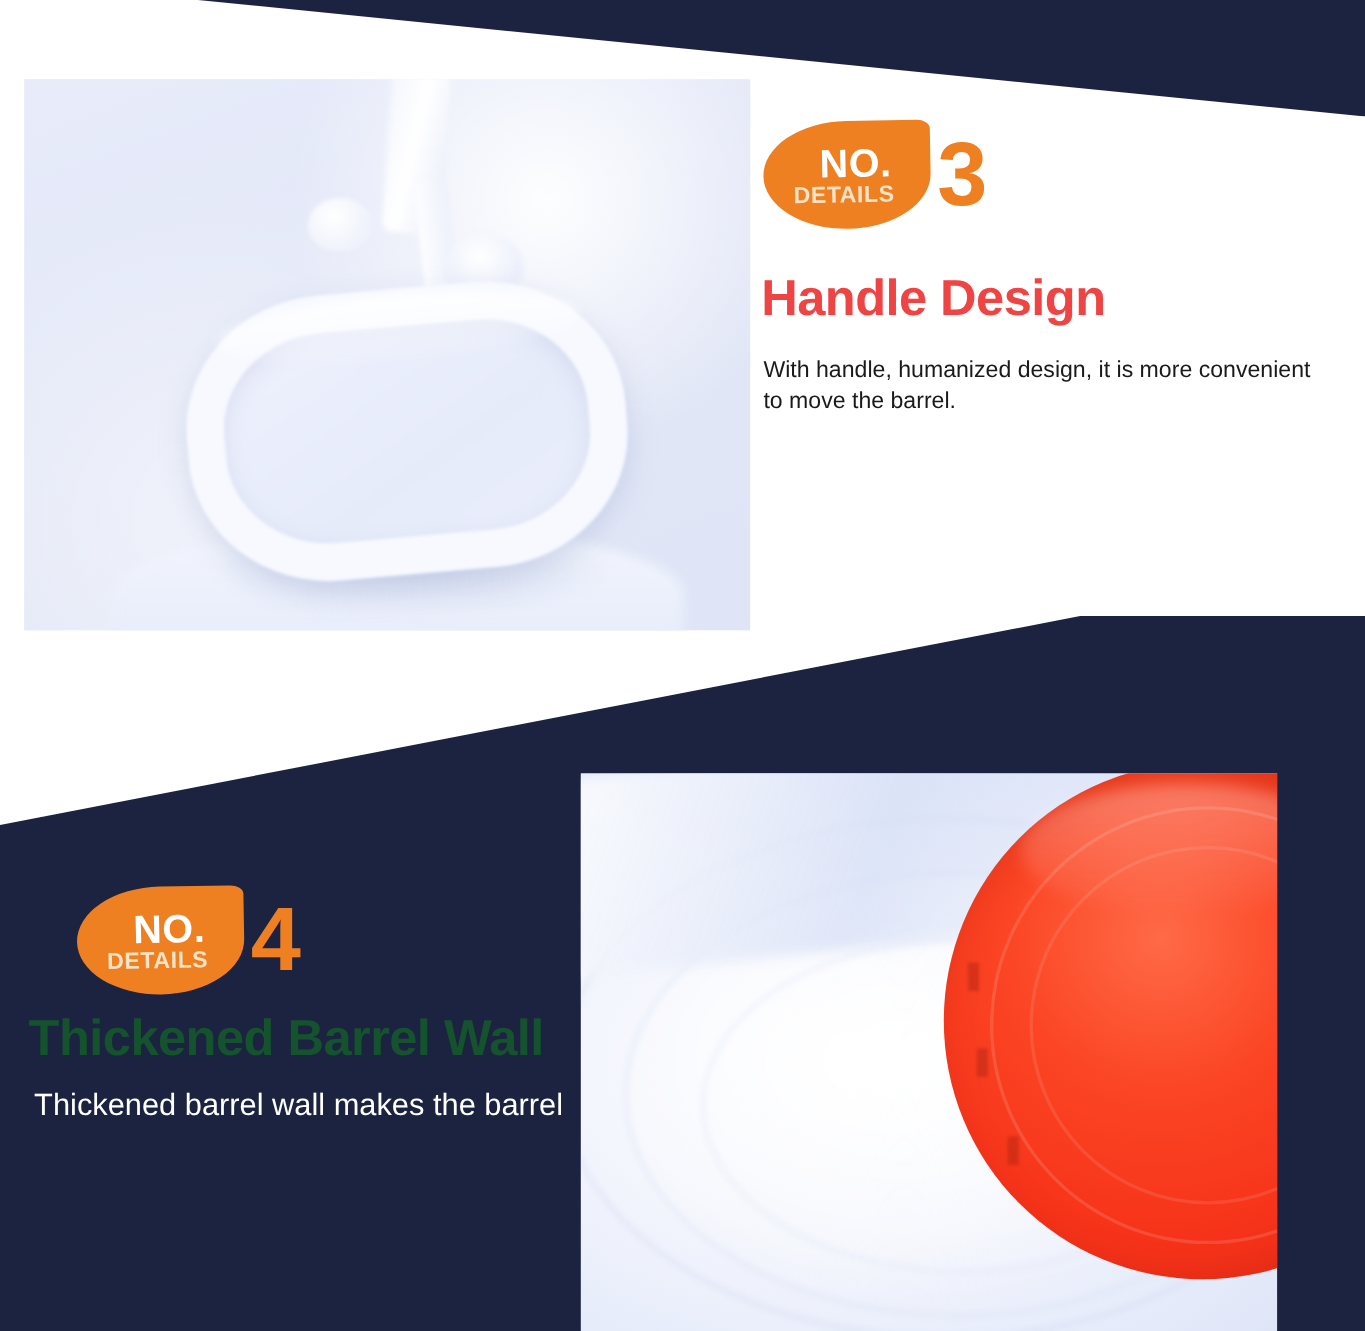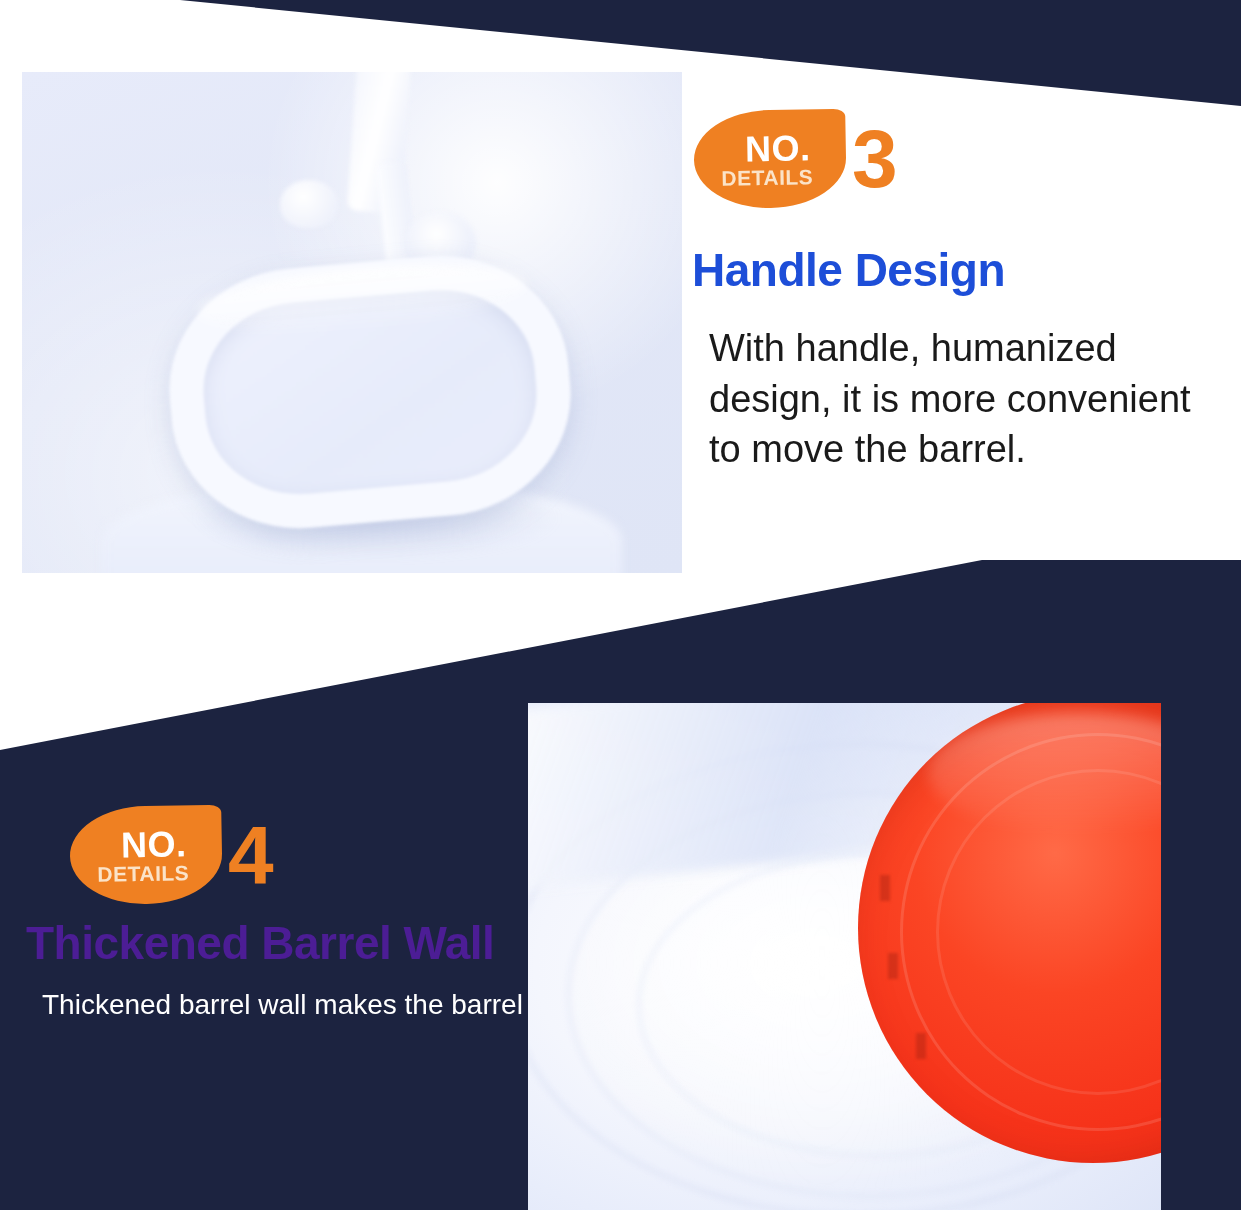--- a/index.html
+++ b/index.html
@@ -256,52 +256,52 @@
   
   .block-3 {
     position: absolute;
     left: 692px; top: 243px;
     width: 520px;
     z-index: 4;
   }
   .title-3 {
     font-size: 46px;
     font-weight: bold;
-    color: #1d4ed8;
+    color: #ef4444;
     letter-spacing: -0.5px;
     margin: 0 0 26px 0;
     font-family: "Liberation Sans", sans-serif;
   }
   .body-3 {
-    font-size: 38px;
+    font-size: 21px;
     color: #1a1a1a;
     line-height: 1.33;
-    margin: 17px;
+    margin: 2px;
     font-family: "Liberation Sans", sans-serif;
   }
 
   .block-4 {
     position: absolute;
     left: 26px; top: 916px;
     width: 510px;
     z-index: 4;
   }
   .title-4 {
     font-size: 46px;
     font-weight: bold;
-    color: #4c1d95;
+    color: #14532d;
     letter-spacing: -0.5px;
     margin: 0 0 16px 0;
     font-family: "Liberation Sans", sans-serif;
   }
   .body-4 {
     font-size: 28px;
     color: #ffffff;
     line-height: 1.36;
-    margin: 16px;
+    margin: 5px;
     white-space: nowrap;
     font-family: "Liberation Sans", sans-serif;
   }
 </style>
 </head>
 <body>
 
 <div id="poster">
 
   <div class="navy-top-wedge"></div>

